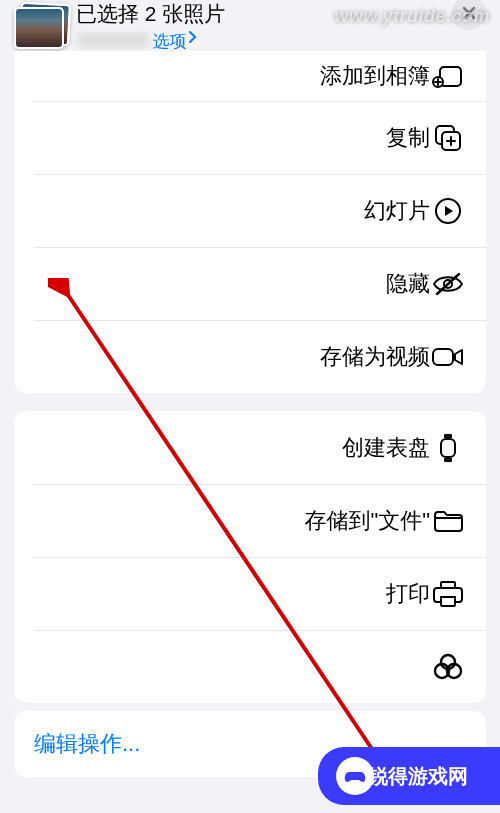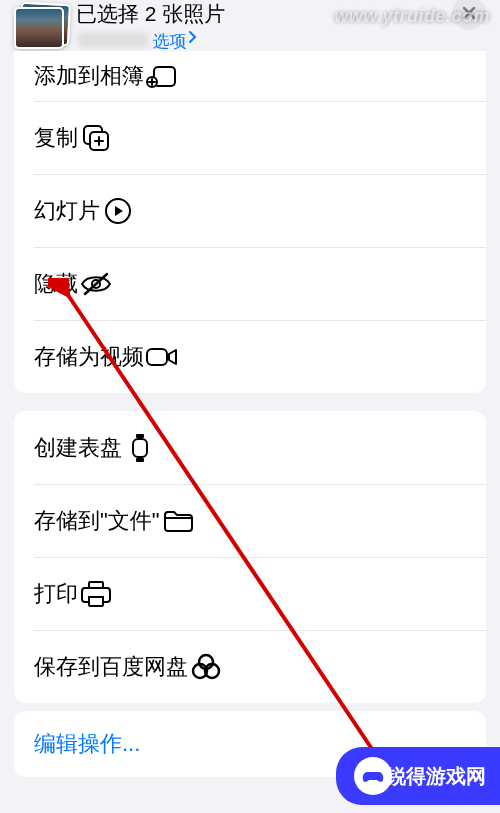--- a/index.html
+++ b/index.html
@@ -49,21 +49,21 @@
     .group {
       background: #fff;
       border-radius: 12px;
       margin: 8px 14px;
       overflow: hidden;
     }
     .group.first-cut { border-top-left-radius: 0; border-top-right-radius: 0; margin-top: 0;}
     .row {
       display: flex;
       align-items: center;
-      justify-content: flex-start;
+      justify-content: flex-end;
       padding: 0 20px;
       height: 73px;
       position: relative;
     }
     .row + .row::before {
       content: "";
       position: absolute;
       left: 20px; right: 0; top: 0;
       height: 1px;
       background: #e5e5ea;
@@ -92,21 +92,21 @@
       position: absolute;
       right: 0; bottom: 8px;
       display: flex; align-items: center;
       z-index: 10;
     }
     .badge-logo .bubble {
       background:#3b3bff;
       color:#fff;
       font-size:20px;
       font-weight:700;
-      padding:10px 14px 10px 18px;
+      padding:10px 32px 10px 18px;
       border-top-left-radius: 26px;
       border-bottom-left-radius: 26px;
       display:flex; align-items:center; 
     }
     .badge-logo .hand {
       width:38px; height:38px; background:#fff; border-radius:50%;
       display:flex; align-items:center; justify-content:center;
       margin-right:-6px; position:relative; z-index:1;
     }
   </style>
@@ -216,21 +216,20 @@
     <span class="row-label">打印</span>
     <span class="icon-slot">
       <svg width="32" height="30" viewBox="0 0 32 30">
           <rect x="9" y="3" width="14" height="6" rx="1" stroke="#000" stroke-width="2" fill="none"></rect>
           <path d="M5 9 H27 C29 9 30 10 30 12 V20 C30 22 29 23 27 23 H23 V18 H9 V23 H5 C3 23 2 22 2 20 V12 C2 10 3 9 5 9 Z" stroke="#000" stroke-width="2" fill="none"></path>
           <rect x="9" y="18" width="14" height="9" rx="1" stroke="#000" stroke-width="2" fill="#fff"></rect>
         </svg>
     </span>
   </div>
   <div class="row">
-    <span class="row-label">保存到百度网盘</span>
     <span class="icon-slot">
       <svg width="32" height="28" viewBox="0 0 32 28">
           <circle cx="10" cy="18" r="7" stroke="#000" stroke-width="2.5" fill="none"></circle>
           <circle cx="22" cy="18" r="7" stroke="#000" stroke-width="2.5" fill="none"></circle>
           <circle cx="16" cy="9" r="7" stroke="#000" stroke-width="2.5" fill="none"></circle>
         </svg>
     </span>
   </div>
 </div>
 

